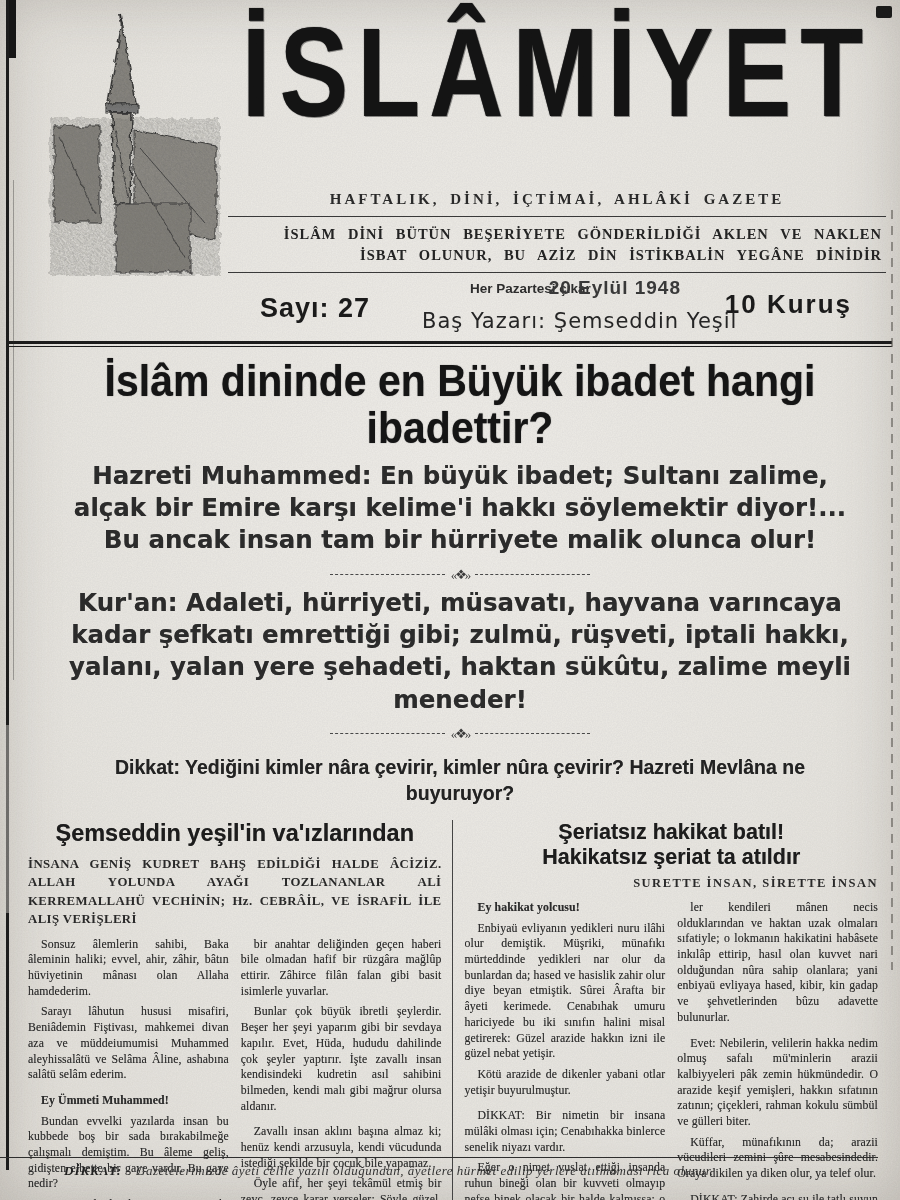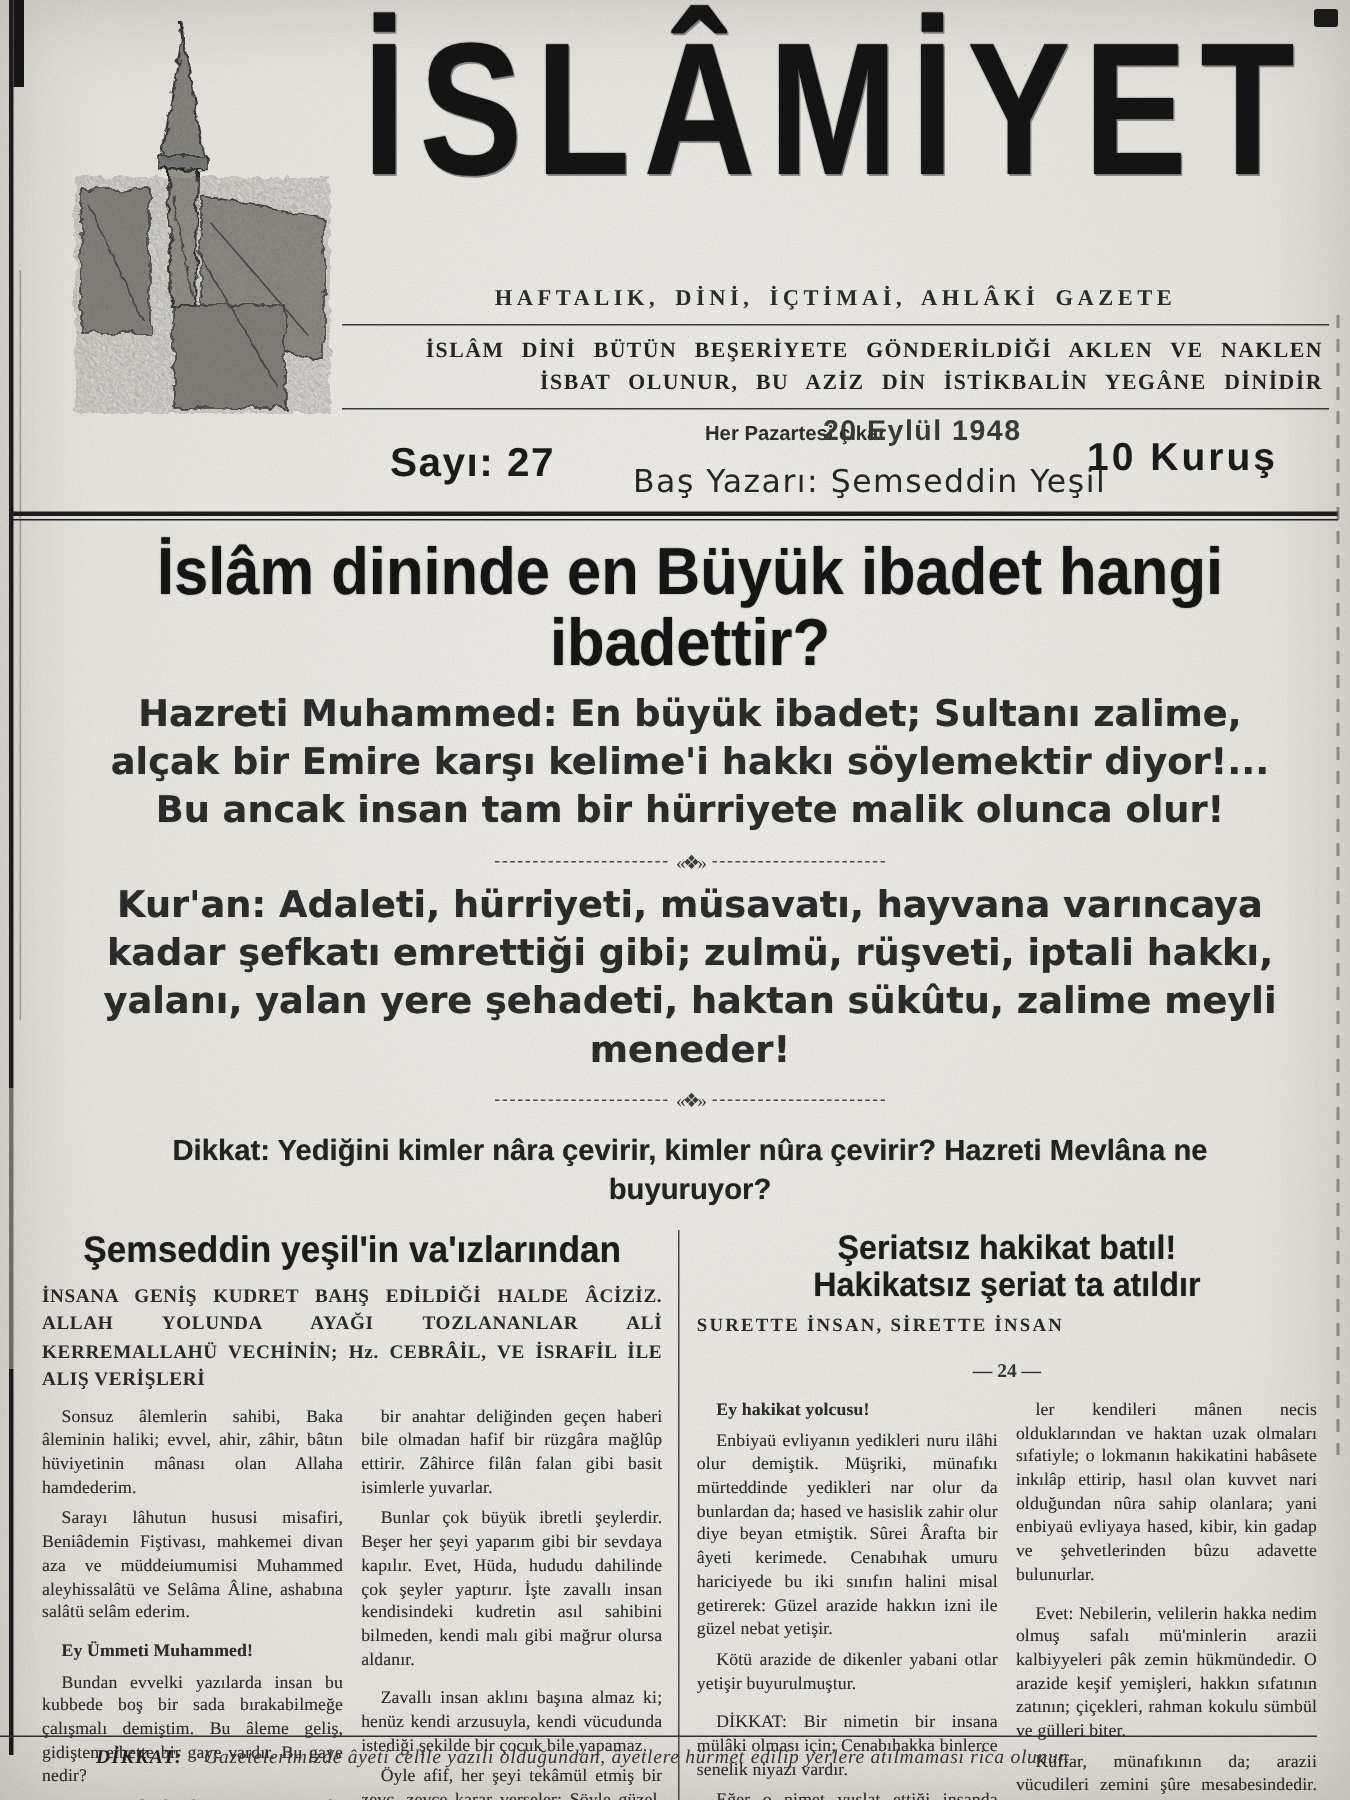--- a/index.html
+++ b/index.html
@@ -86,21 +86,21 @@
   .art-title{
     text-align:center;font-family:"Liberation Sans", sans-serif;font-weight:bold;
     font-size:23.5px;color:#1d1d1d;line-height:1.15;transform:scaleY(1.05);
     text-shadow:0 0 .6px rgba(30,30,30,.55);
   }
   .art-title.two-line{font-size:21.5px;}
   .kicker{
     margin-top:7px;font-family:"Liberation Serif", serif;font-weight:bold;
     font-size:12.8px;line-height:1.45;color:#2a2a2a;text-align:justify;letter-spacing:.4px;
   }
-  .kicker.centered{text-align:left;font-size:12.5px;letter-spacing:1.5px;margin-top:4px;}
+  .kicker.centered{text-align:right;font-size:12.5px;letter-spacing:1.5px;margin-top:4px;}
   .serial{ text-align:center;font-weight:bold;font-size:13px;margin:14px 0 2px;color:#333;}
   .cols{display:flex;flex:1;margin-top:8px;}
   .col{flex:1;}
   .col + .col{margin-left:12px;}
   .col p{
     margin:0 0 5px;text-indent:13px;text-align:justify;
     font-size:11.8px;line-height:1.33;color:#2d2d2d;
     letter-spacing:.1px;
     text-shadow:0 0 .4px rgba(45,45,45,.45);
   }
@@ -214,21 +214,20 @@
           <p>Öyle afif, her şeyi tekâmül etmiş bir zevç, zevce karar verseler; Şöyle güzel, böyle âlim, şu boyda, bu renkte bir çocuğumuz olsun! Acaba kendi iradeleriyle bu çocuğu meydana getirebilirler mi?</p>
 
         </div>
       </div>
     </div>
 
     <div class="article right">
       <div class="art-title two-line">Şeriatsız hakikat batıl!</div>
       <div class="art-title two-line">Hakikatsız şeriat ta atıldır</div>
       <div class="kicker centered">SURETTE İNSAN, SİRETTE İNSAN</div>
-      <div class="serial">— 24 —</div>
       <div class="cols">
         <div class="col">
           <p class="lead-bold">Ey hakikat yolcusu!</p>
           <p>Enbiyaü evliyanın yedikleri nuru ilâhi olur demiştik. Müşriki, münafıkı mürteddinde yedikleri nar olur da bunlardan da; hased ve hasislik zahir olur diye beyan etmiştik. Sûrei Ârafta bir âyeti kerimede. Cenabıhak umuru hariciyede bu iki sınıfın halini misal getirerek: Güzel arazide hakkın izni ile güzel nebat yetişir.</p>
           <p>Kötü arazide de dikenler yabani otlar yetişir buyurulmuştur.</p>
           <p class="gap">DİKKAT: Bir nimetin bir insana mülâki olması için; Cenabıhakka binlerce senelik niyazı vardır.</p>
           <p>Eğer o nimet vuslat ettiği insanda ruhun bineği olan bir kuvveti olmayıp nefse binek olacak bir halde kalmışsa; o nimete haddi zatında zulüm edildiğinden hakka şikâyet eder.</p>
 
         </div>
         <div class="col">

